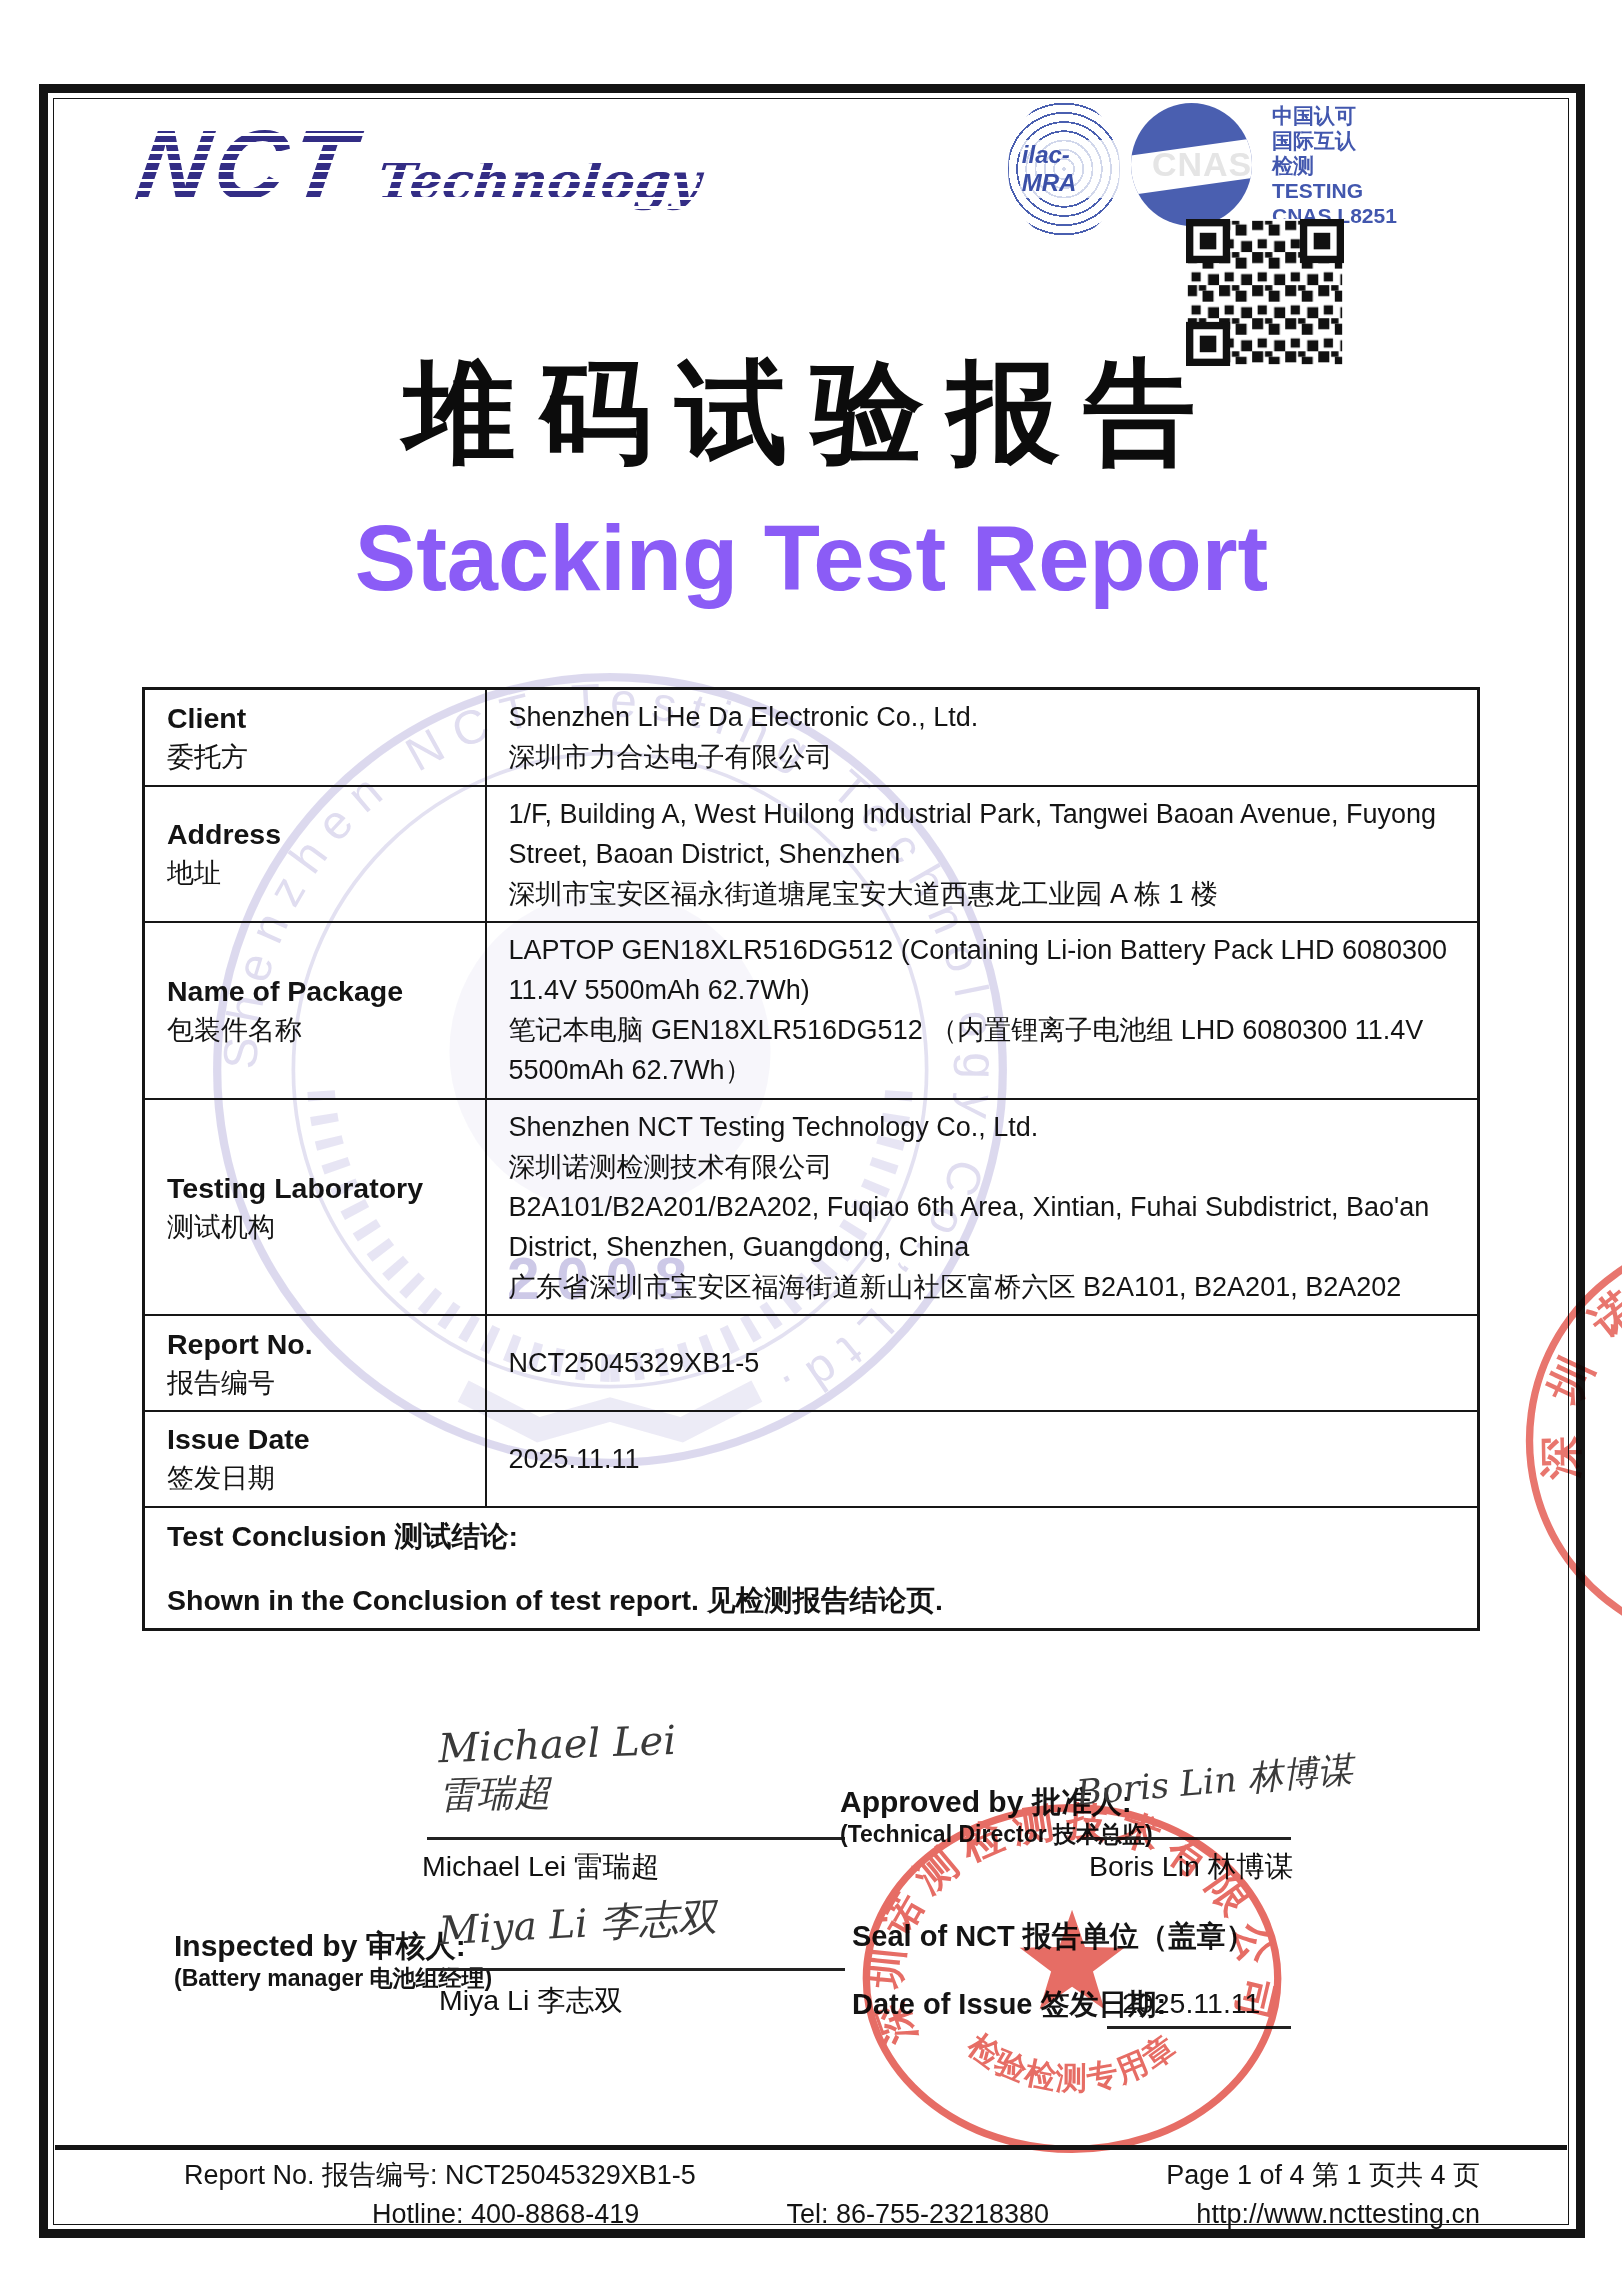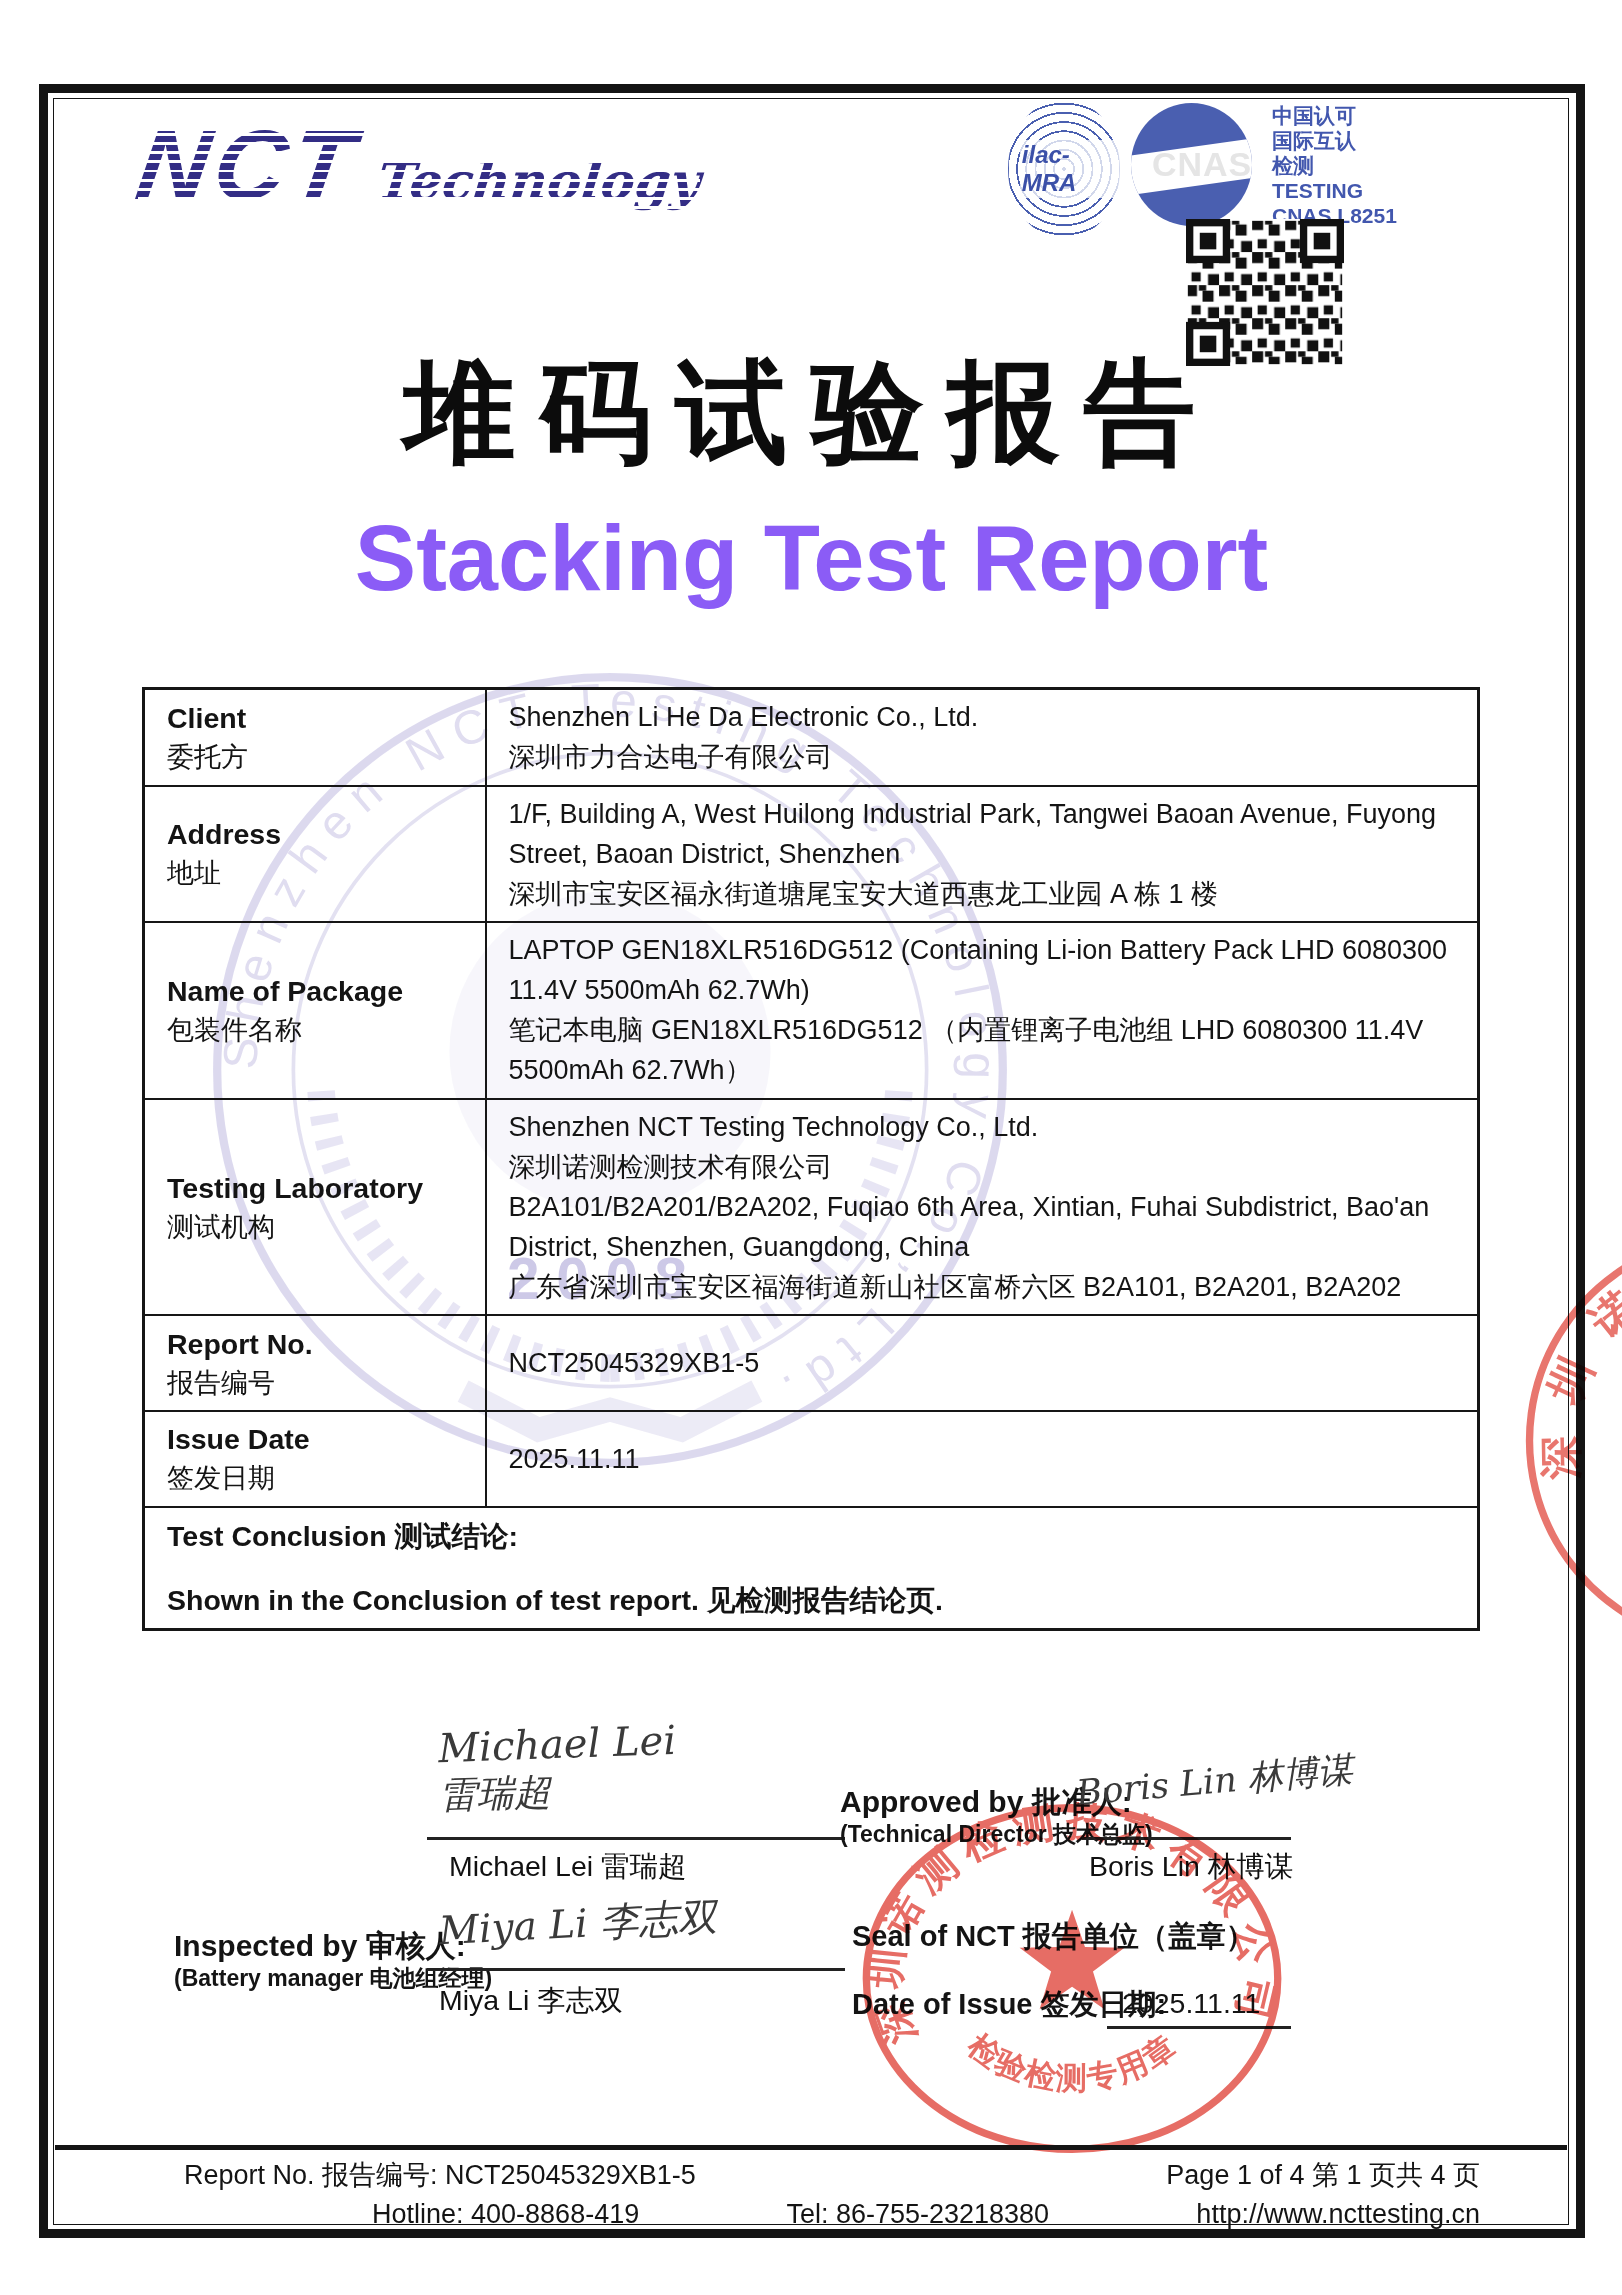--- a/index.html
+++ b/index.html
@@ -221,21 +221,21 @@
         </td>
       </tr>
     </tbody>
   </table>
 
   <div class="hand" style="left:439px;top:1721px;font-size:40px;transform:rotate(-2deg);">
     <div>Michael Lei</div>
     <div style="font-size:37px;">雷瑞超</div>
   </div>
   <div class="sig-line" style="left:427px;top:1837px;width:418px;"></div>
-  <div class="printed" style="left:449px;top:1848px;">Michael Lei 雷瑞超</div>
+  <div class="printed" style="left:422px;top:1848px;">Michael Lei 雷瑞超</div>
 
   <div class="sig-label" style="left:840px;top:1783px;width:275px;">
     <div class="l1">Approved by 批准人:</div>
     <div class="l2">(Technical Director 技术总监)</div>
   </div>
   <div class="hand" style="left:1076px;top:1758px;font-size:35px;transform:rotate(-5deg);">Boris Lin 林博谋</div>
   <div class="sig-line" style="left:1082px;top:1837px;width:209px;"></div>
   <div class="printed" style="left:1089px;top:1848px;">Boris Lin 林博谋</div>
 
   <div class="sig-label" style="left:174px;top:1927px;width:275px;">

